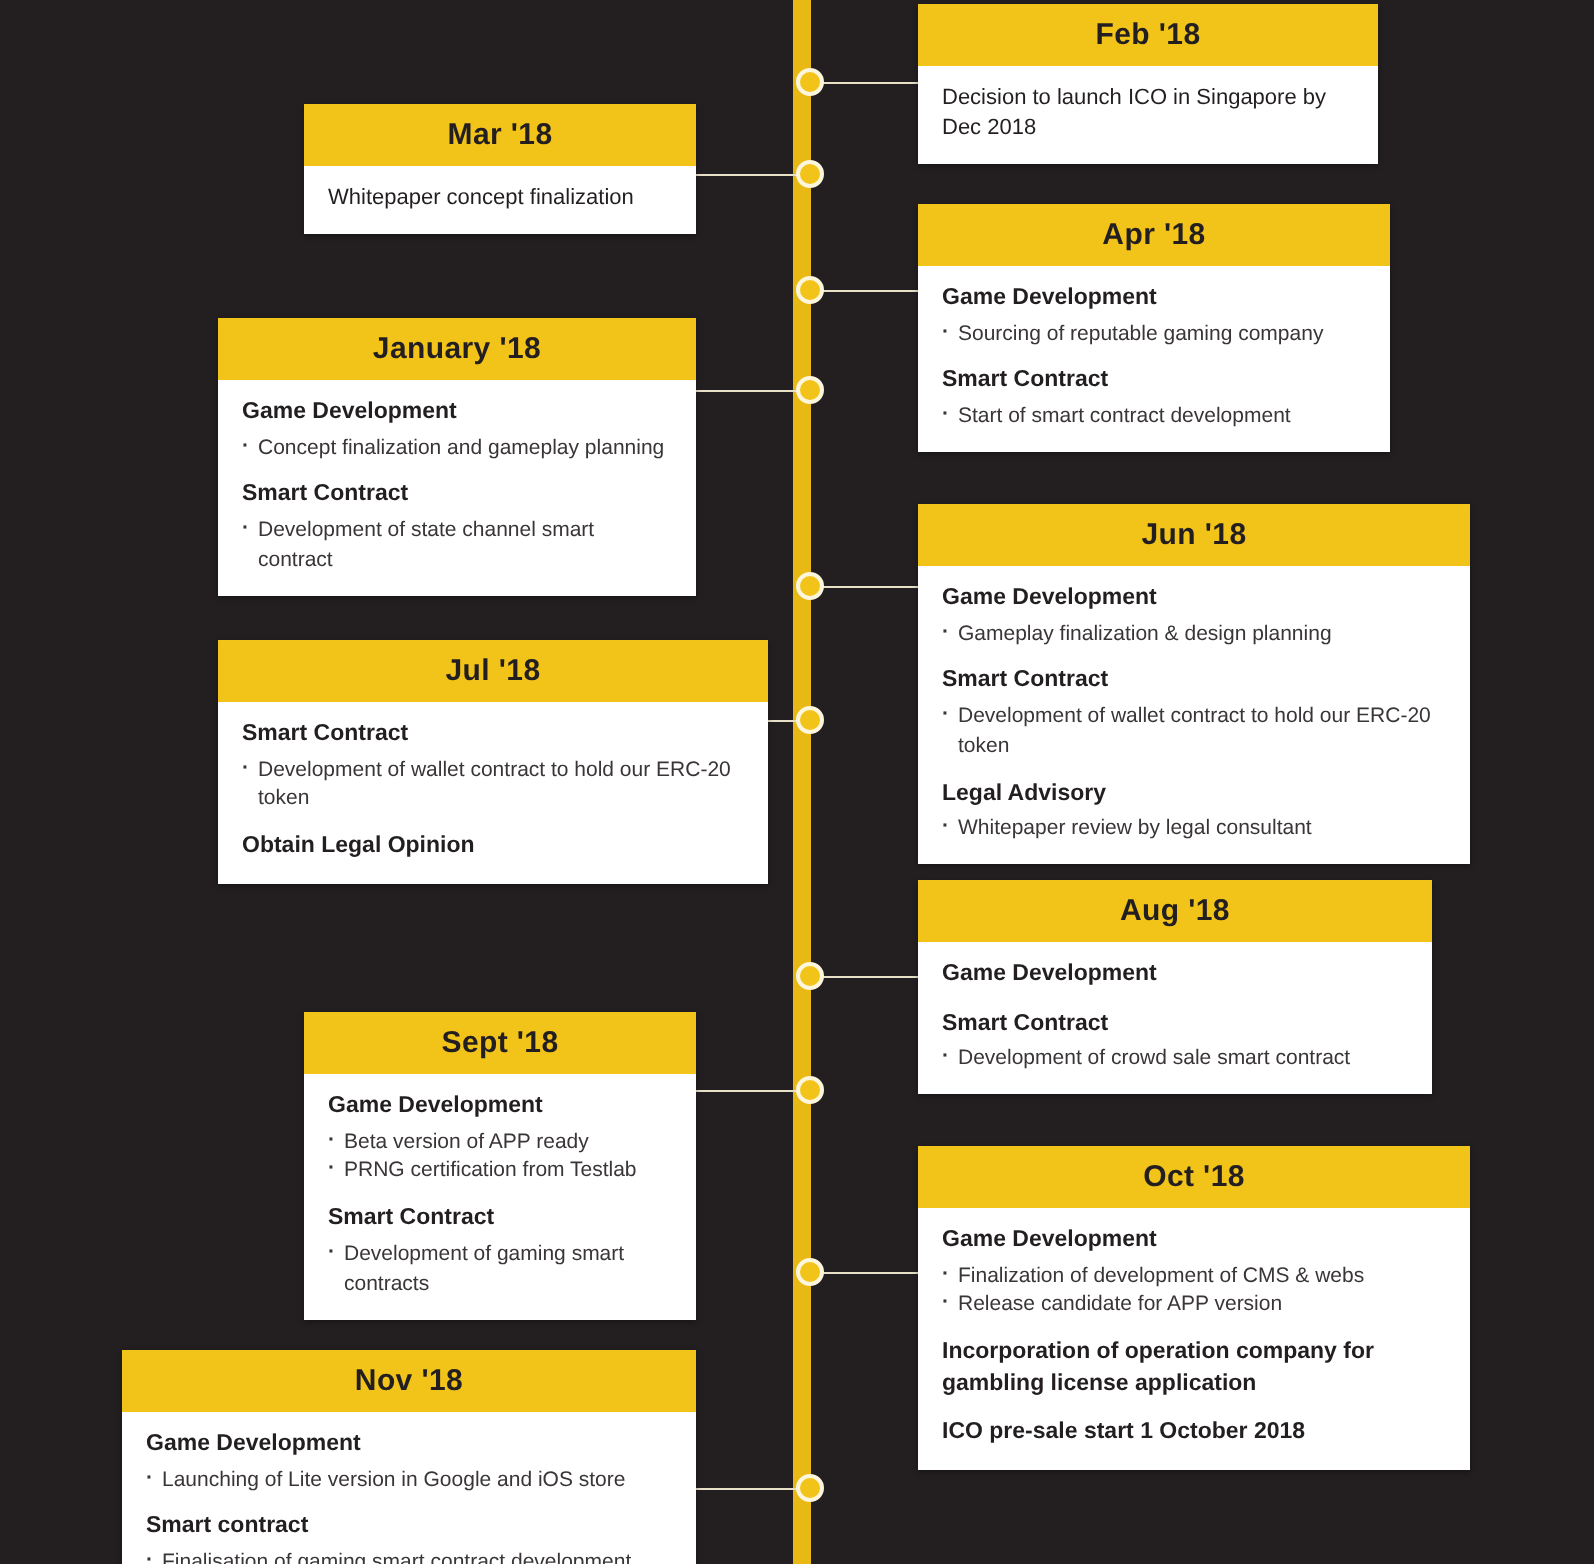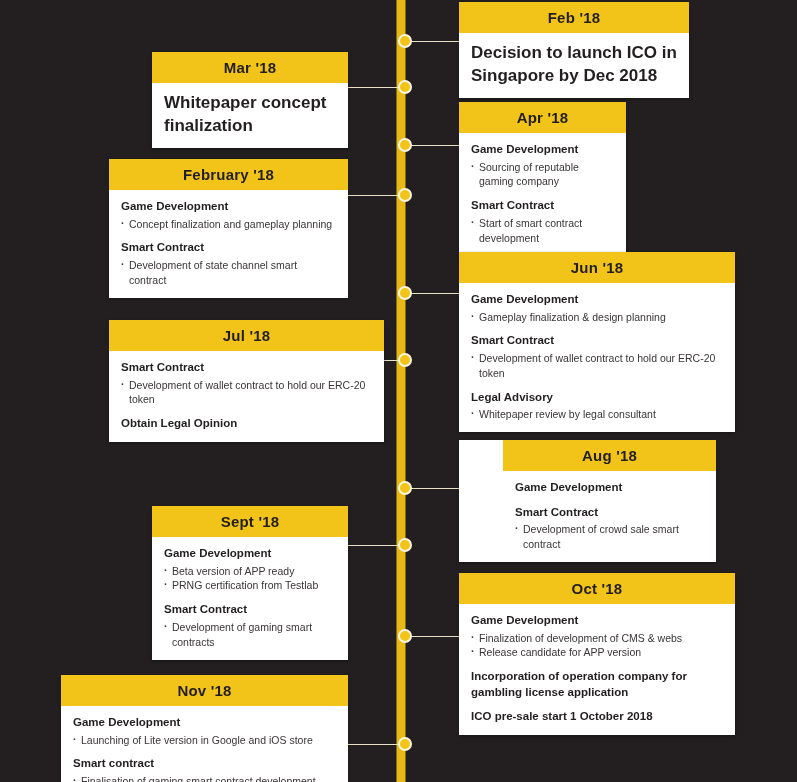--- a/index.html
+++ b/index.html
@@ -100,22 +100,22 @@
     position: relative;
   }
   .bullet::before {
     content: "·";
     position: absolute;
     left: 0;
     top: -1px;
     font-weight: bold;
   }
   .plain-line {
-    font-size: 17px;
-    font-weight: bold;
+    font-size: 11px;
+    font-weight: normal;
     line-height: 1.35;
   }
 </style>
 </head>
 <body>
 
 <div id="timeline-root">
   <div class="spine"></div>
 <div class="connector" style="left: 405px; width: 54px; top: 41px;"></div>
     <div class="card" style="top: 2px; left: 459px; width: 230px;">
@@ -131,37 +131,37 @@
     <div class="card" style="top: 52px; left: 152px; width: 196px;">
       <div class="card-header">Mar '18</div>
       <div class="card-body">
         <div class="sec">
           <div class="plain-line no-items">Whitepaper concept finalization</div>
         </div>
       </div>
     </div>
     <div class="node" style="top: 87px;"></div>
     <div class="connector" style="left: 405px; width: 54px; top: 145px;"></div>
-    <div class="card" style="top: 102px; left: 459px; width: 167px;">
+    <div class="card" style="top: 102px; left: 459px; width: 236px;">
       <div class="card-header">Apr '18</div>
       <div class="card-body">
         <div class="sec">
           <div class="sec-title">Game Development</div>
           <div class="bullet">Sourcing of reputable gaming company</div>
         </div>
         <div class="sec">
           <div class="sec-title">Smart Contract</div>
           <div class="bullet">Start of smart contract development</div>
         </div>
       </div>
     </div>
     <div class="node" style="top: 145px;"></div>
     <div class="connector" style="left: 348px; width: 57px; top: 195px;"></div>
     <div class="card" style="top: 159px; left: 109px; width: 239px;">
-      <div class="card-header">February '18</div>
+      <div class="card-header">January '18</div>
       <div class="card-body">
         <div class="sec">
           <div class="sec-title">Game Development</div>
           <div class="bullet">Concept finalization and gameplay planning</div>
         </div>
         <div class="sec">
           <div class="sec-title">Smart Contract</div>
           <div class="bullet">Development of state channel smart contract</div>
         </div>
       </div>
@@ -194,21 +194,21 @@
           <div class="sec-title">Smart Contract</div>
           <div class="bullet">Development of wallet contract to hold our ERC-20 token</div>
         </div>
         <div class="sec">
           <div class="sec-title no-items">Obtain Legal Opinion</div>
         </div>
       </div>
     </div>
     <div class="node" style="top: 360px;"></div>
     <div class="connector" style="left: 405px; width: 54px; top: 488px;"></div>
-    <div class="card" style="top: 440px; left: 459px; width: 257px; padding-left: 44px;">
+    <div class="card" style="top: 440px; left: 459px; width: 257px;">
       <div class="card-header">Aug '18</div>
       <div class="card-body">
         <div class="sec">
           <div class="sec-title">Game Development</div>
         </div>
         <div class="sec">
           <div class="sec-title">Smart Contract</div>
           <div class="bullet">Development of crowd sale smart contract</div>
         </div>
       </div>

